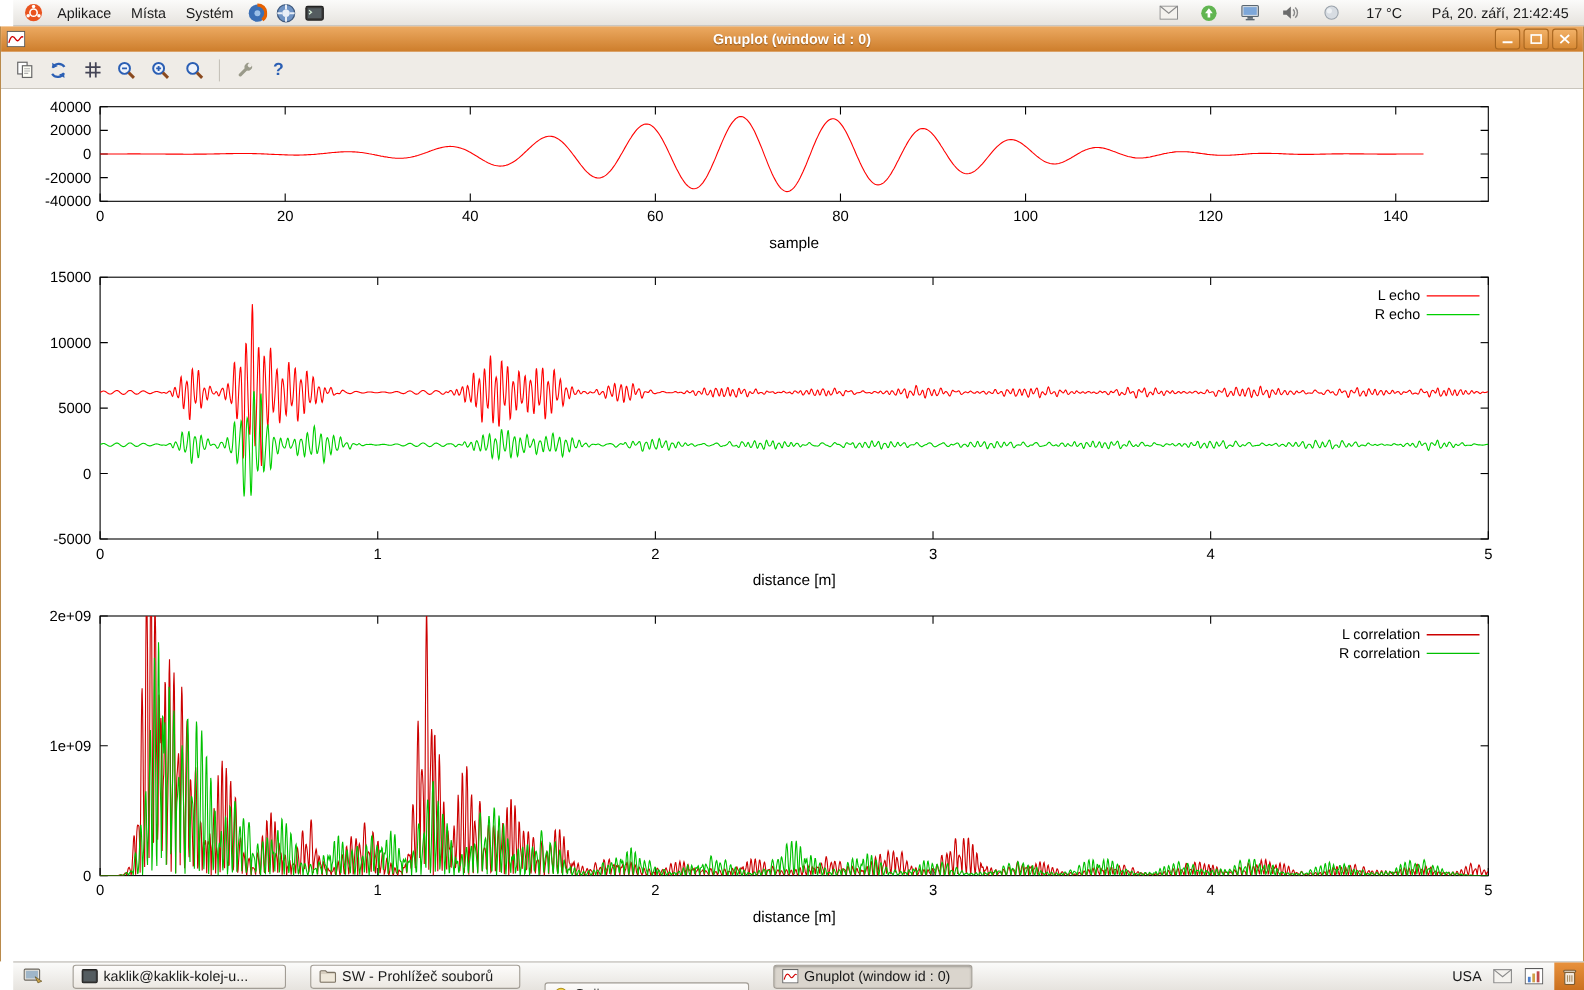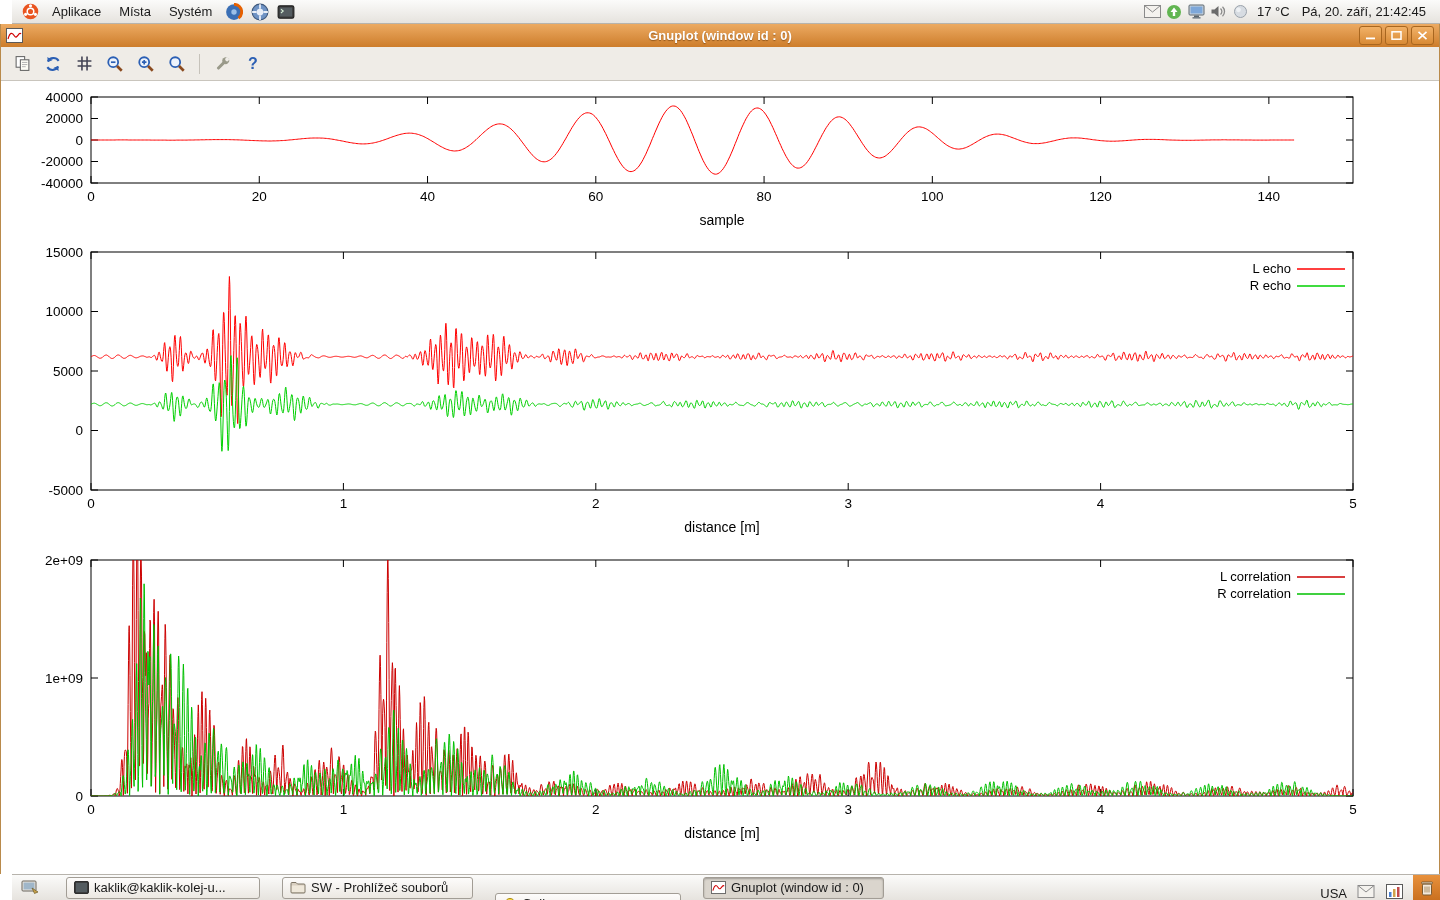--- a/index.html
+++ b/index.html
@@ -4,21 +4,21 @@
 <style>
   html,body{margin:0;padding:0;background:#555;}
   .screen{position:relative;width:1440px;height:900px;overflow:hidden;background:#fff;
           font-family:"Liberation Sans",sans-serif;}
   
   .panel{position:absolute;left:12px;right:0;display:flex;align-items:center;
          background:linear-gradient(#FBFBFA,#E6E3DE);font-size:13px;color:#1a1a1a;}
   .panel.top{top:0;height:24px;border-bottom:1px solid #B7B3AC;padding:0 6px;gap:2px;box-sizing:border-box;}
   .menu-item{padding:3px 8px;border-radius:2px;cursor:default;}
   .launcher{width:24px;height:20px;display:inline-flex;align-items:center;justify-content:center;}
-  .panel-right{margin-left:auto;display:flex;align-items:center;gap:4px;padding-right:4px;}
+  .panel-right{margin-left:auto;display:flex;align-items:center;gap:19px;padding-right:4px;}
   .tray-icon{display:inline-flex;align-items:center;justify-content:center;width:18px;height:18px;}
   .clock-text{padding:0 4px;white-space:nowrap;}
   
   .window{position:absolute;top:24px;left:0;right:0;bottom:26px;display:flex;flex-direction:column;
           border-left:1px solid #B98A4B;border-right:1px solid #B98A4B;box-sizing:border-box;}
   .titlebar{height:23px;min-height:23px;background:linear-gradient(#ECAA62,#CD7D2B);
             display:flex;align-items:center;position:relative;padding:0 5px;}
   .win-icon{width:17px;height:15px;display:inline-flex;z-index:1;}
   .title{position:absolute;left:0;right:0;text-align:center;font-weight:bold;font-size:13px;
          color:#fff;text-shadow:0 1px 1px rgba(90,45,0,.55);}
@@ -38,21 +38,21 @@
                 justify-content:center;border:1px solid transparent;}
   .task-btn{height:20px;display:flex;align-items:center;gap:5px;padding:0 7px;
             background:linear-gradient(#FDFCFB,#ECE8E2);border:1px solid #A29D95;border-radius:3px;
             font-size:13px;overflow:hidden;white-space:nowrap;}
   .task-btn .lbl{overflow:hidden;text-overflow:ellipsis;}
   .task-btn:nth-of-type(1){width:178px;}
   .task-btn:nth-of-type(2){width:175px;text-align:center;}
   .task-btn:nth-of-type(3){width:170px;margin-top:32px;}
   .task-btn:nth-of-type(4){width:165px;}
   .task-btn.active{background:#DAD5CD;box-shadow:inset 0 1px 2px rgba(0,0,0,.28);}
-  .tb-right{margin-left:auto;display:flex;align-items:flex-end;gap:10px;}
+  .tb-right{margin-left:auto;display:flex;align-items:center;gap:10px;}
   .kbd-layout{font-size:13px;}
   .trash{width:27px;height:26px;background:linear-gradient(#E8913C,#C96F1E);
          display:flex;align-items:center;justify-content:center;}
 </style>
 </head>
 <body>
 
 <div class="screen">
 
   <div class="panel top">

